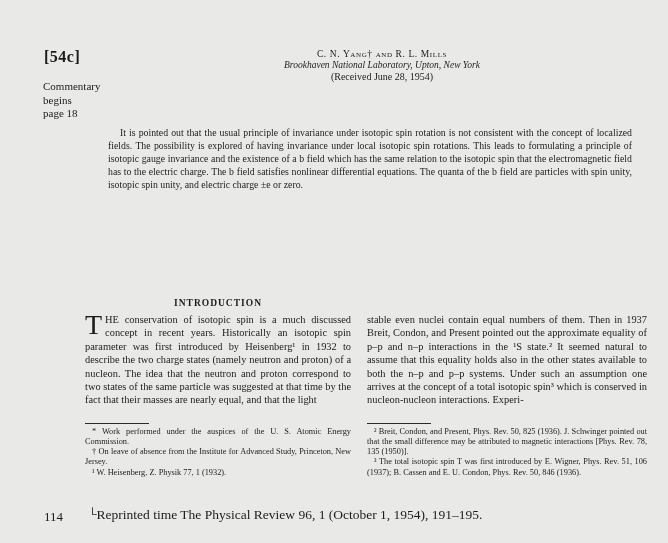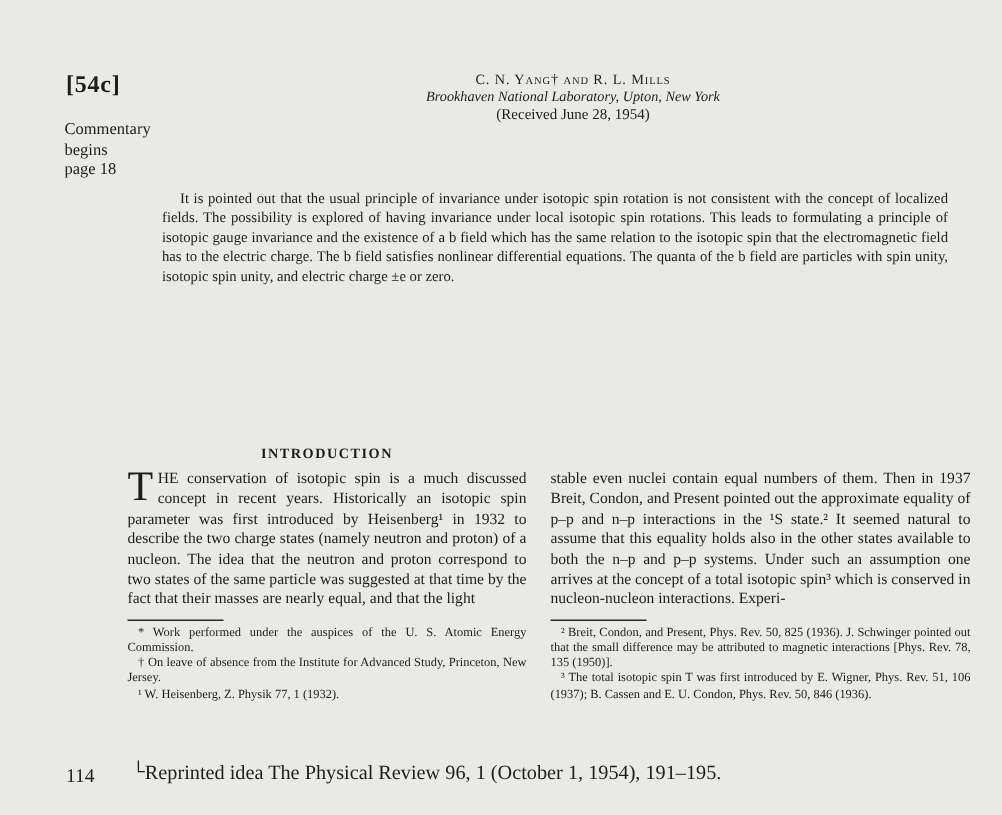--- a/index.html
+++ b/index.html
@@ -44,21 +44,21 @@
   
   .columns { position:absolute; left:85px; top:313px; width:562px; display:flex; gap:16px; }
   .col-left  { width:266px; }
   .col-right { width:280px; }
   .bodytext { font-size:10.4px; line-height:13.4px; text-align:justify; }
   .dropcap {
     float:left; font-size:28px; line-height:22px; padding-right:3px; padding-top:1px;
   }
 
   
-  .fnblock { margin-top:6px;font-family:Liberation Serif, serif; }
+  .fnblock { margin-top:16px;font-family:Liberation Serif, serif; }
   .fnrule { width:64px; border-top:1px solid #2a2a2a; margin-bottom:3px; }
   .footnote {
     font-size:8.3px; line-height:10.2px; text-align:justify; text-indent:7px;
   }
 
   
   .page-number { position:absolute; left:44px; top:509px; font-size:13px; }
   .reprint-line { position:absolute; left:88px; top:507px; font-size:13.5px; white-space:nowrap; }
   .corner-mark { font-size:12px; position:relative; top:-1px; }
   .journal-italic { }
@@ -107,16 +107,16 @@
         <p class="footnote">² Breit, Condon, and Present, Phys. Rev. 50, 825 (1936). J. Schwinger pointed out that the small difference may be attributed to magnetic interactions [Phys. Rev. 78, 135 (1950)].</p>
         <p class="footnote">³ The total isotopic spin T was first introduced by E. Wigner, Phys. Rev. 51, 106 (1937); B. Cassen and E. U. Condon, Phys. Rev. 50, 846 (1936).</p>
       </div>
     </div>
 
   </div>
 
   <div class="page-number">114</div>
 
   <div class="reprint-line">
-    <span class="corner-mark">└</span><span>Reprinted idea </span><span class="journal-italic">The Physical Review</span><span> 96, 1 (October 1, 1954), 191–195.</span>
+    <span class="corner-mark">└</span><span>Reprinted time </span><span class="journal-italic">The Physical Review</span><span> 96, 1 (October 1, 1954), 191–195.</span>
   </div>
 
 </div>
 
 </body></html>

